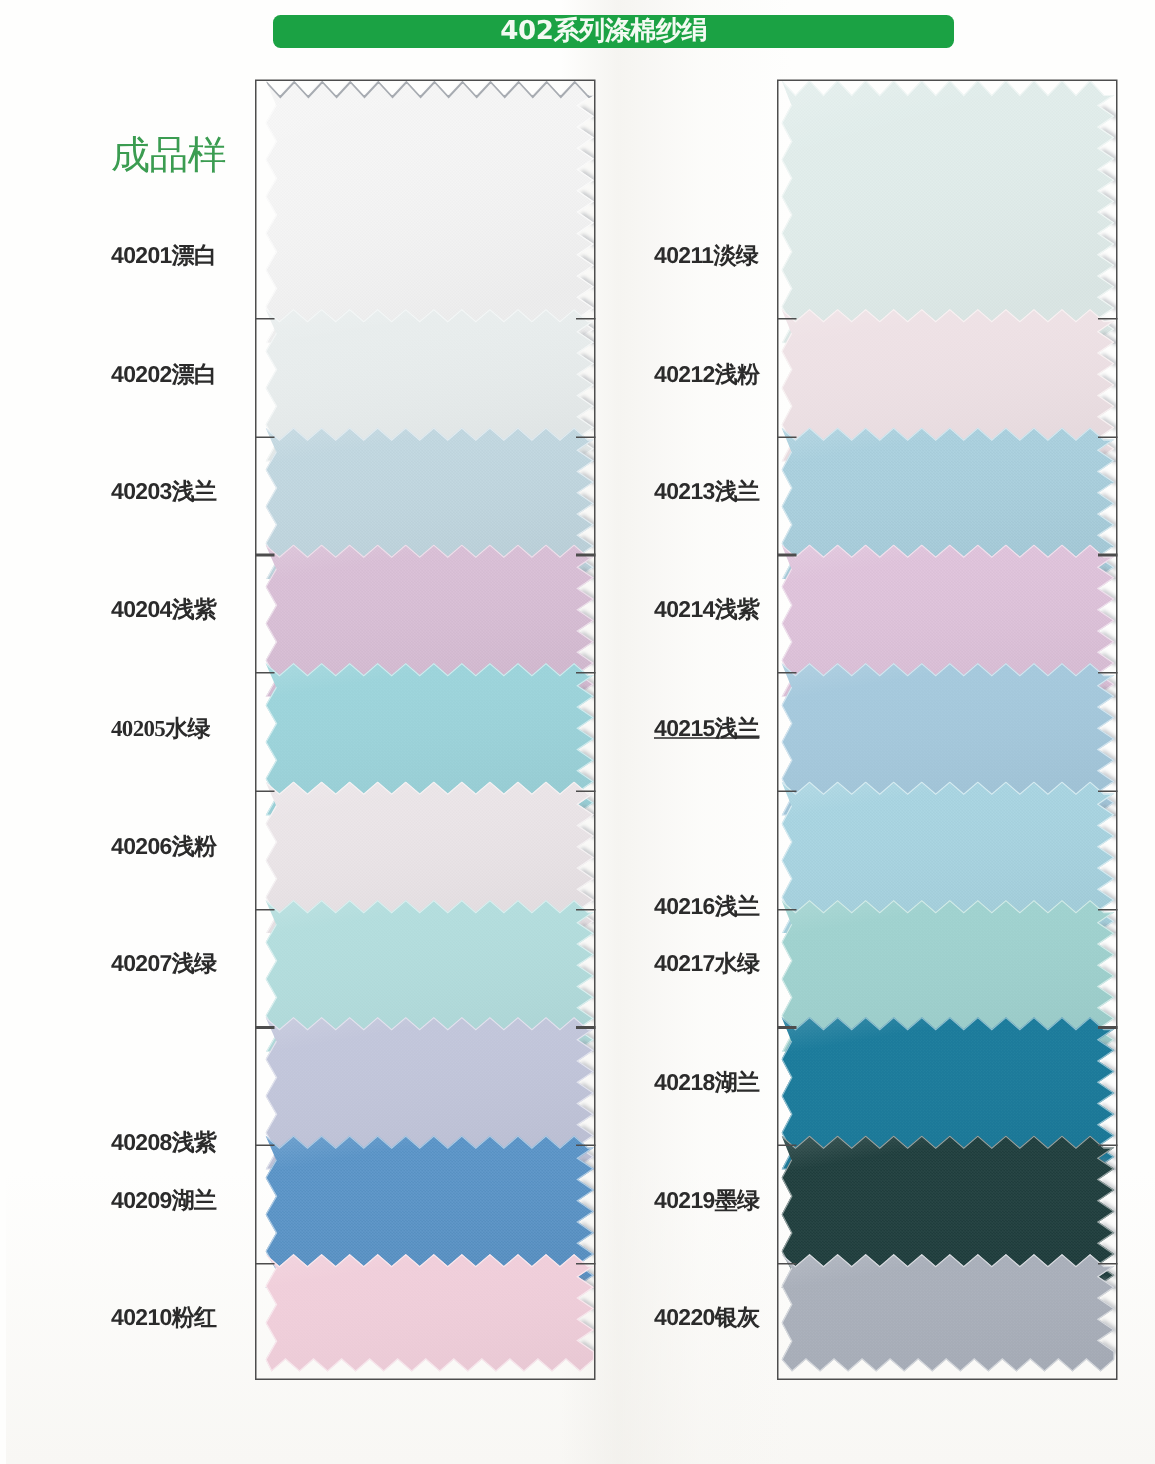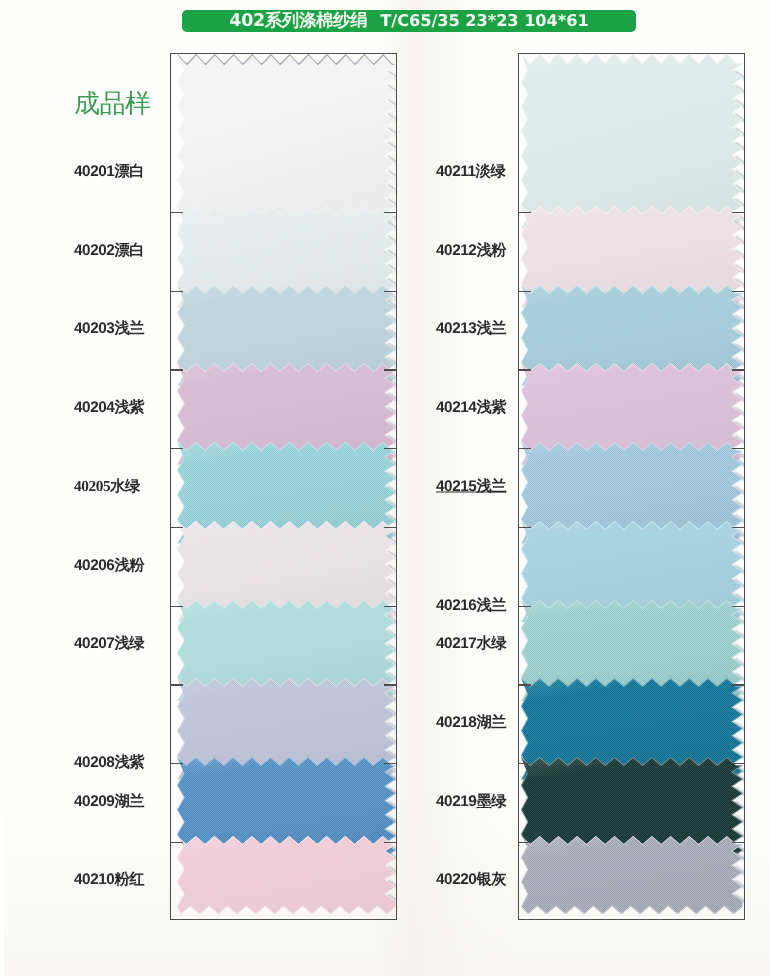--- a/index.html
+++ b/index.html
@@ -42,21 +42,20 @@
        white-space:nowrap;transform:translateY(-50%);}
 </style>
 </head>
 <body>
 
 <div class="page">
   <div class="paper-shade"></div>
   <div class="banner">
     <span class="banner-text bt1">402系列涤棉纱绢</span>
     <span class="banner-gap"></span>
-    <span class="banner-text bt2">T/C65/35 23*23 104*61</span>
   </div>
   <div class="sec-title">成品样</div>
   <div class="box" id="boxL">
     <div class="box-inner" id="innerL">
         <svg width="227" height="187" style="position: absolute; left: 0px; top: -12px;">
           <defs>
             <clipPath id="csw0">
               <polygon points="6.0,11.3 15.3,21.3 24.7,11.3 34.0,21.3 43.4,11.3 52.8,21.3 62.1,11.3 71.5,21.3 80.8,11.3 90.1,21.3 99.5,11.3 108.8,21.3 118.2,11.3 127.5,21.3 136.9,11.3 146.2,21.3 155.6,11.3 164.9,21.3 174.3,11.3 183.6,21.3 193.0,11.3 202.3,21.3 211.7,11.3 221.0,21.3 225.0,21.3 214.5,28.4 225.0,35.5 214.5,42.6 225.0,49.7 214.5,56.8 225.0,63.9 214.5,71.0 225.0,78.1 214.5,85.2 225.0,92.3 214.5,99.4 225.0,106.5 214.5,113.6 225.0,120.7 214.5,127.8 225.0,134.9 214.5,142.0 225.0,149.1 214.5,156.2 225.0,163.3 214.5,170.4 225.0,177.5 214.5,184.6 225.0,187.0 6.0,187.0 13.0,174.8 6.0,162.5 13.0,150.3 6.0,138.0 13.0,125.8 6.0,113.5 13.0,101.3 6.0,89.0 13.0,76.8 6.0,64.5 13.0,52.3 6.0,40.0 13.0,27.8"></polygon>
             </clipPath>
             <pattern id="psw0" width="2" height="2" patternUnits="userSpaceOnUse">

